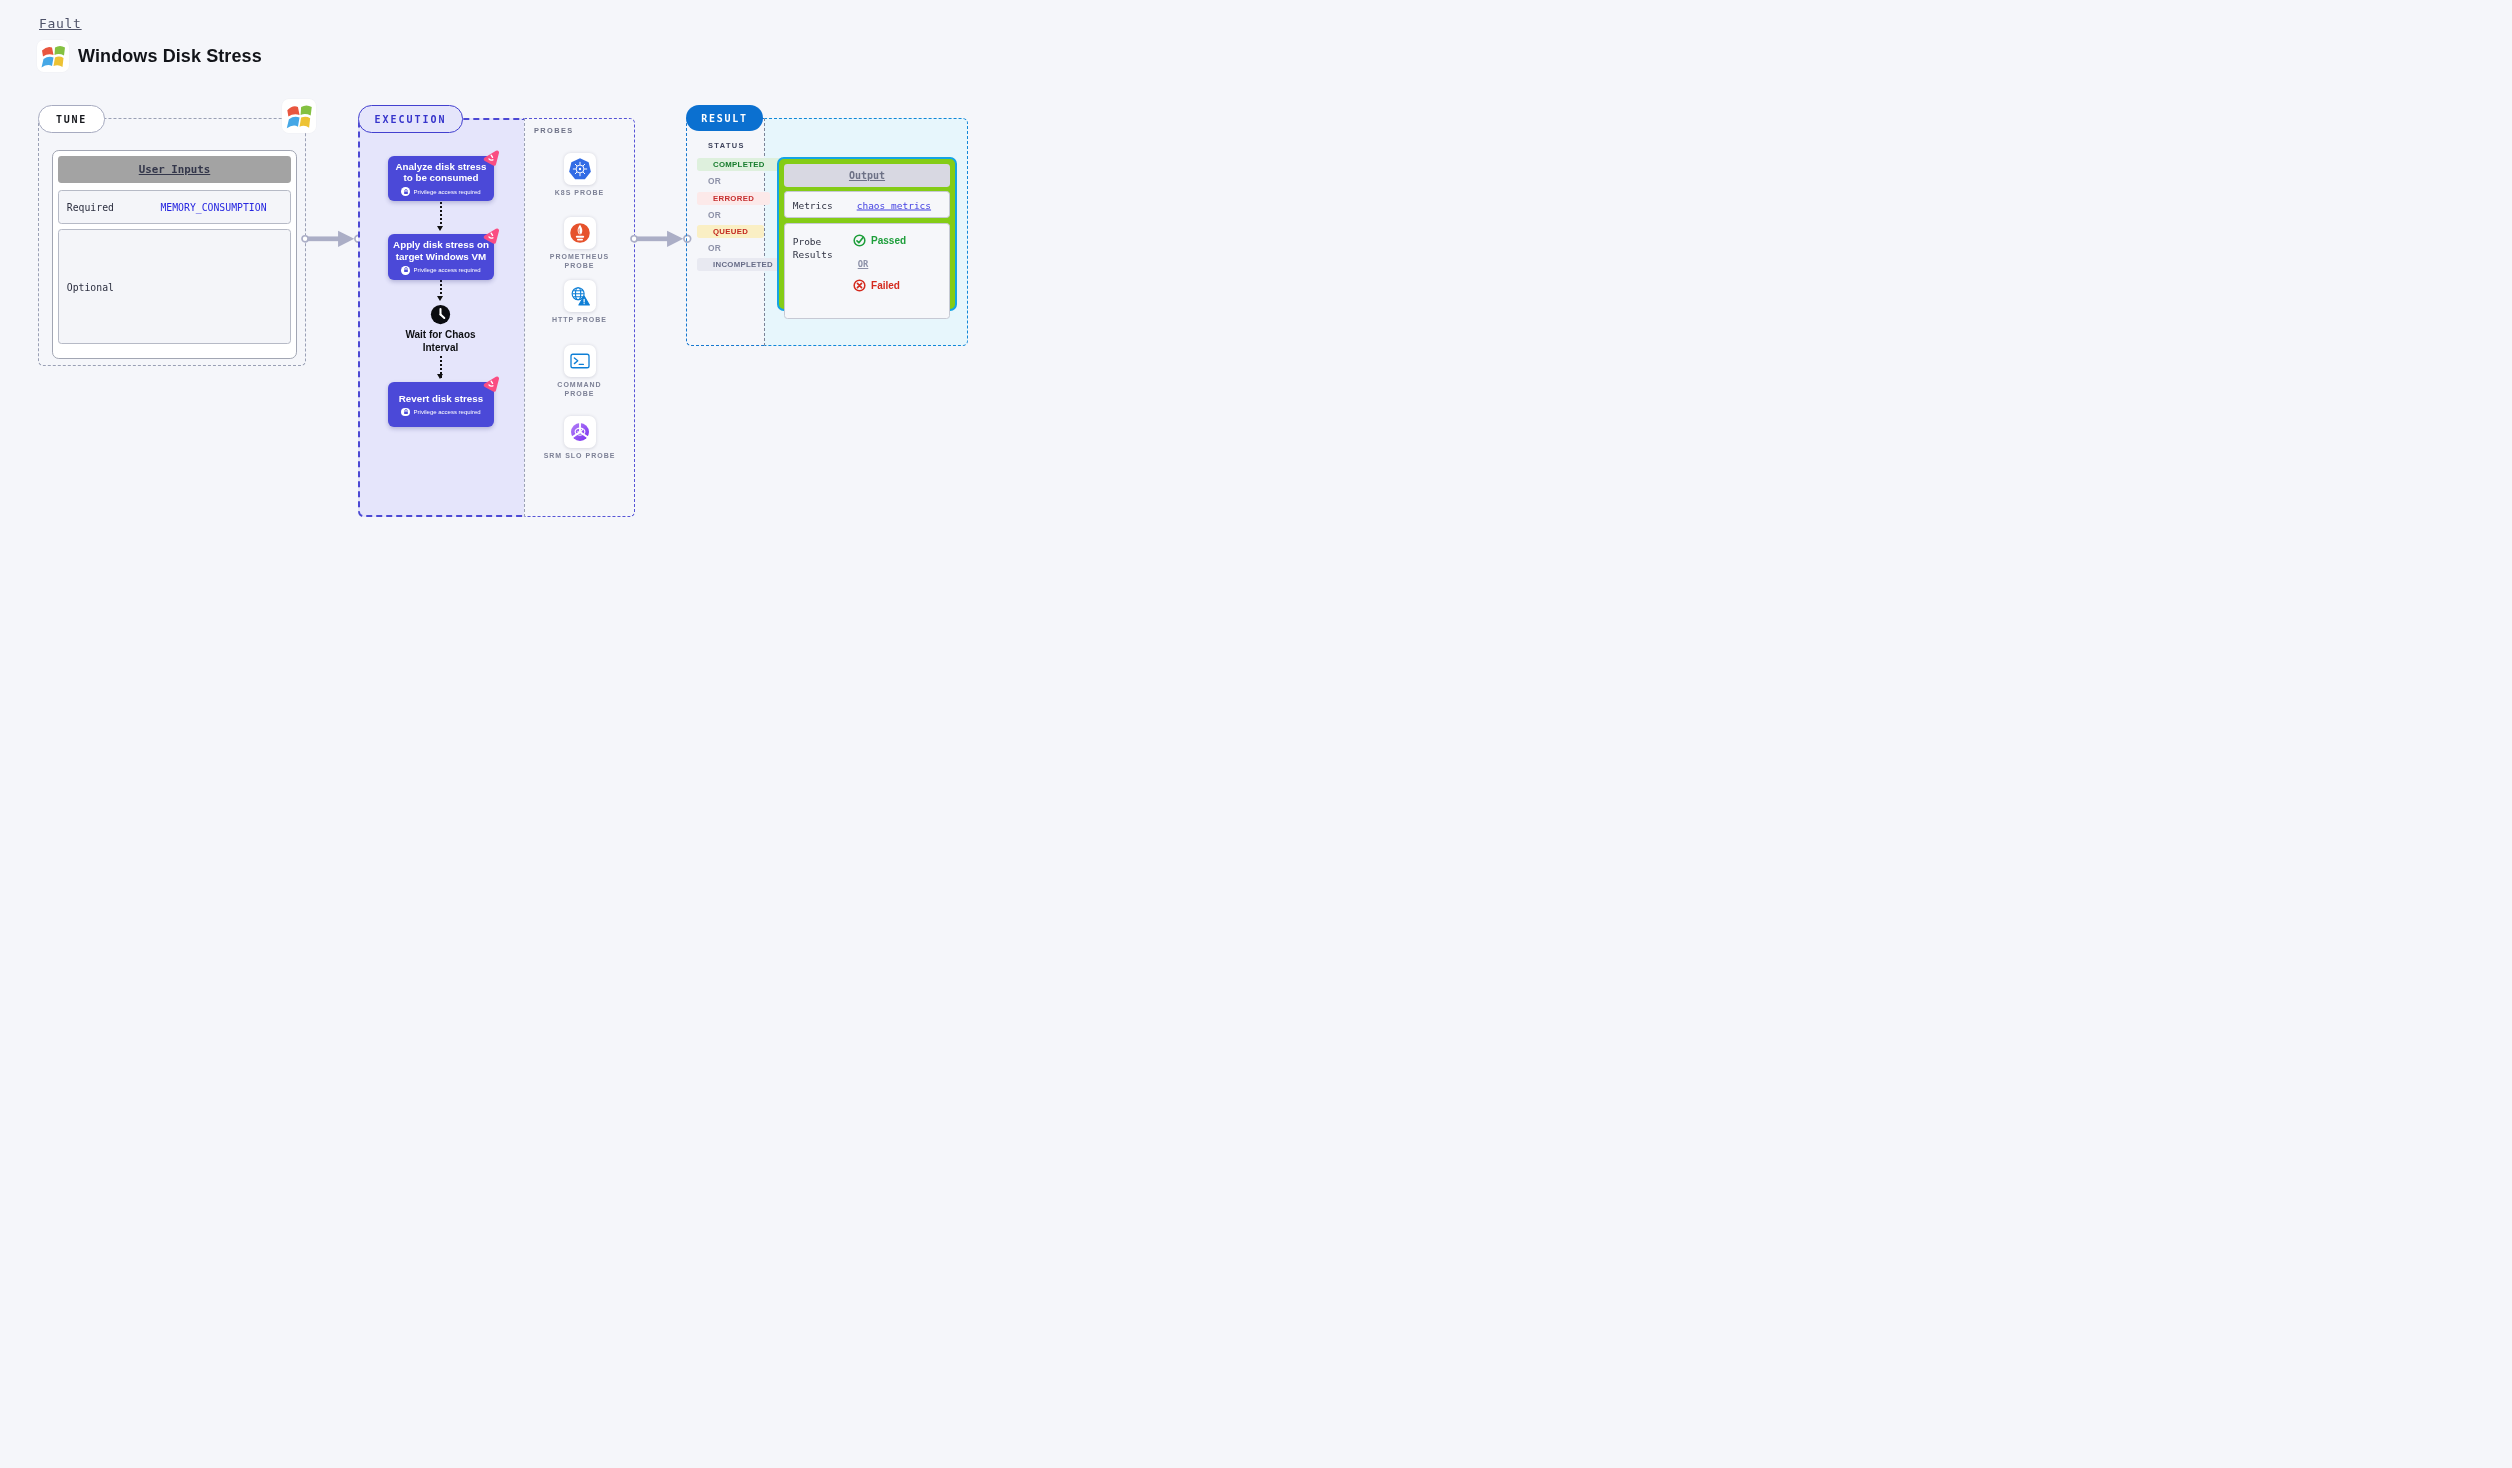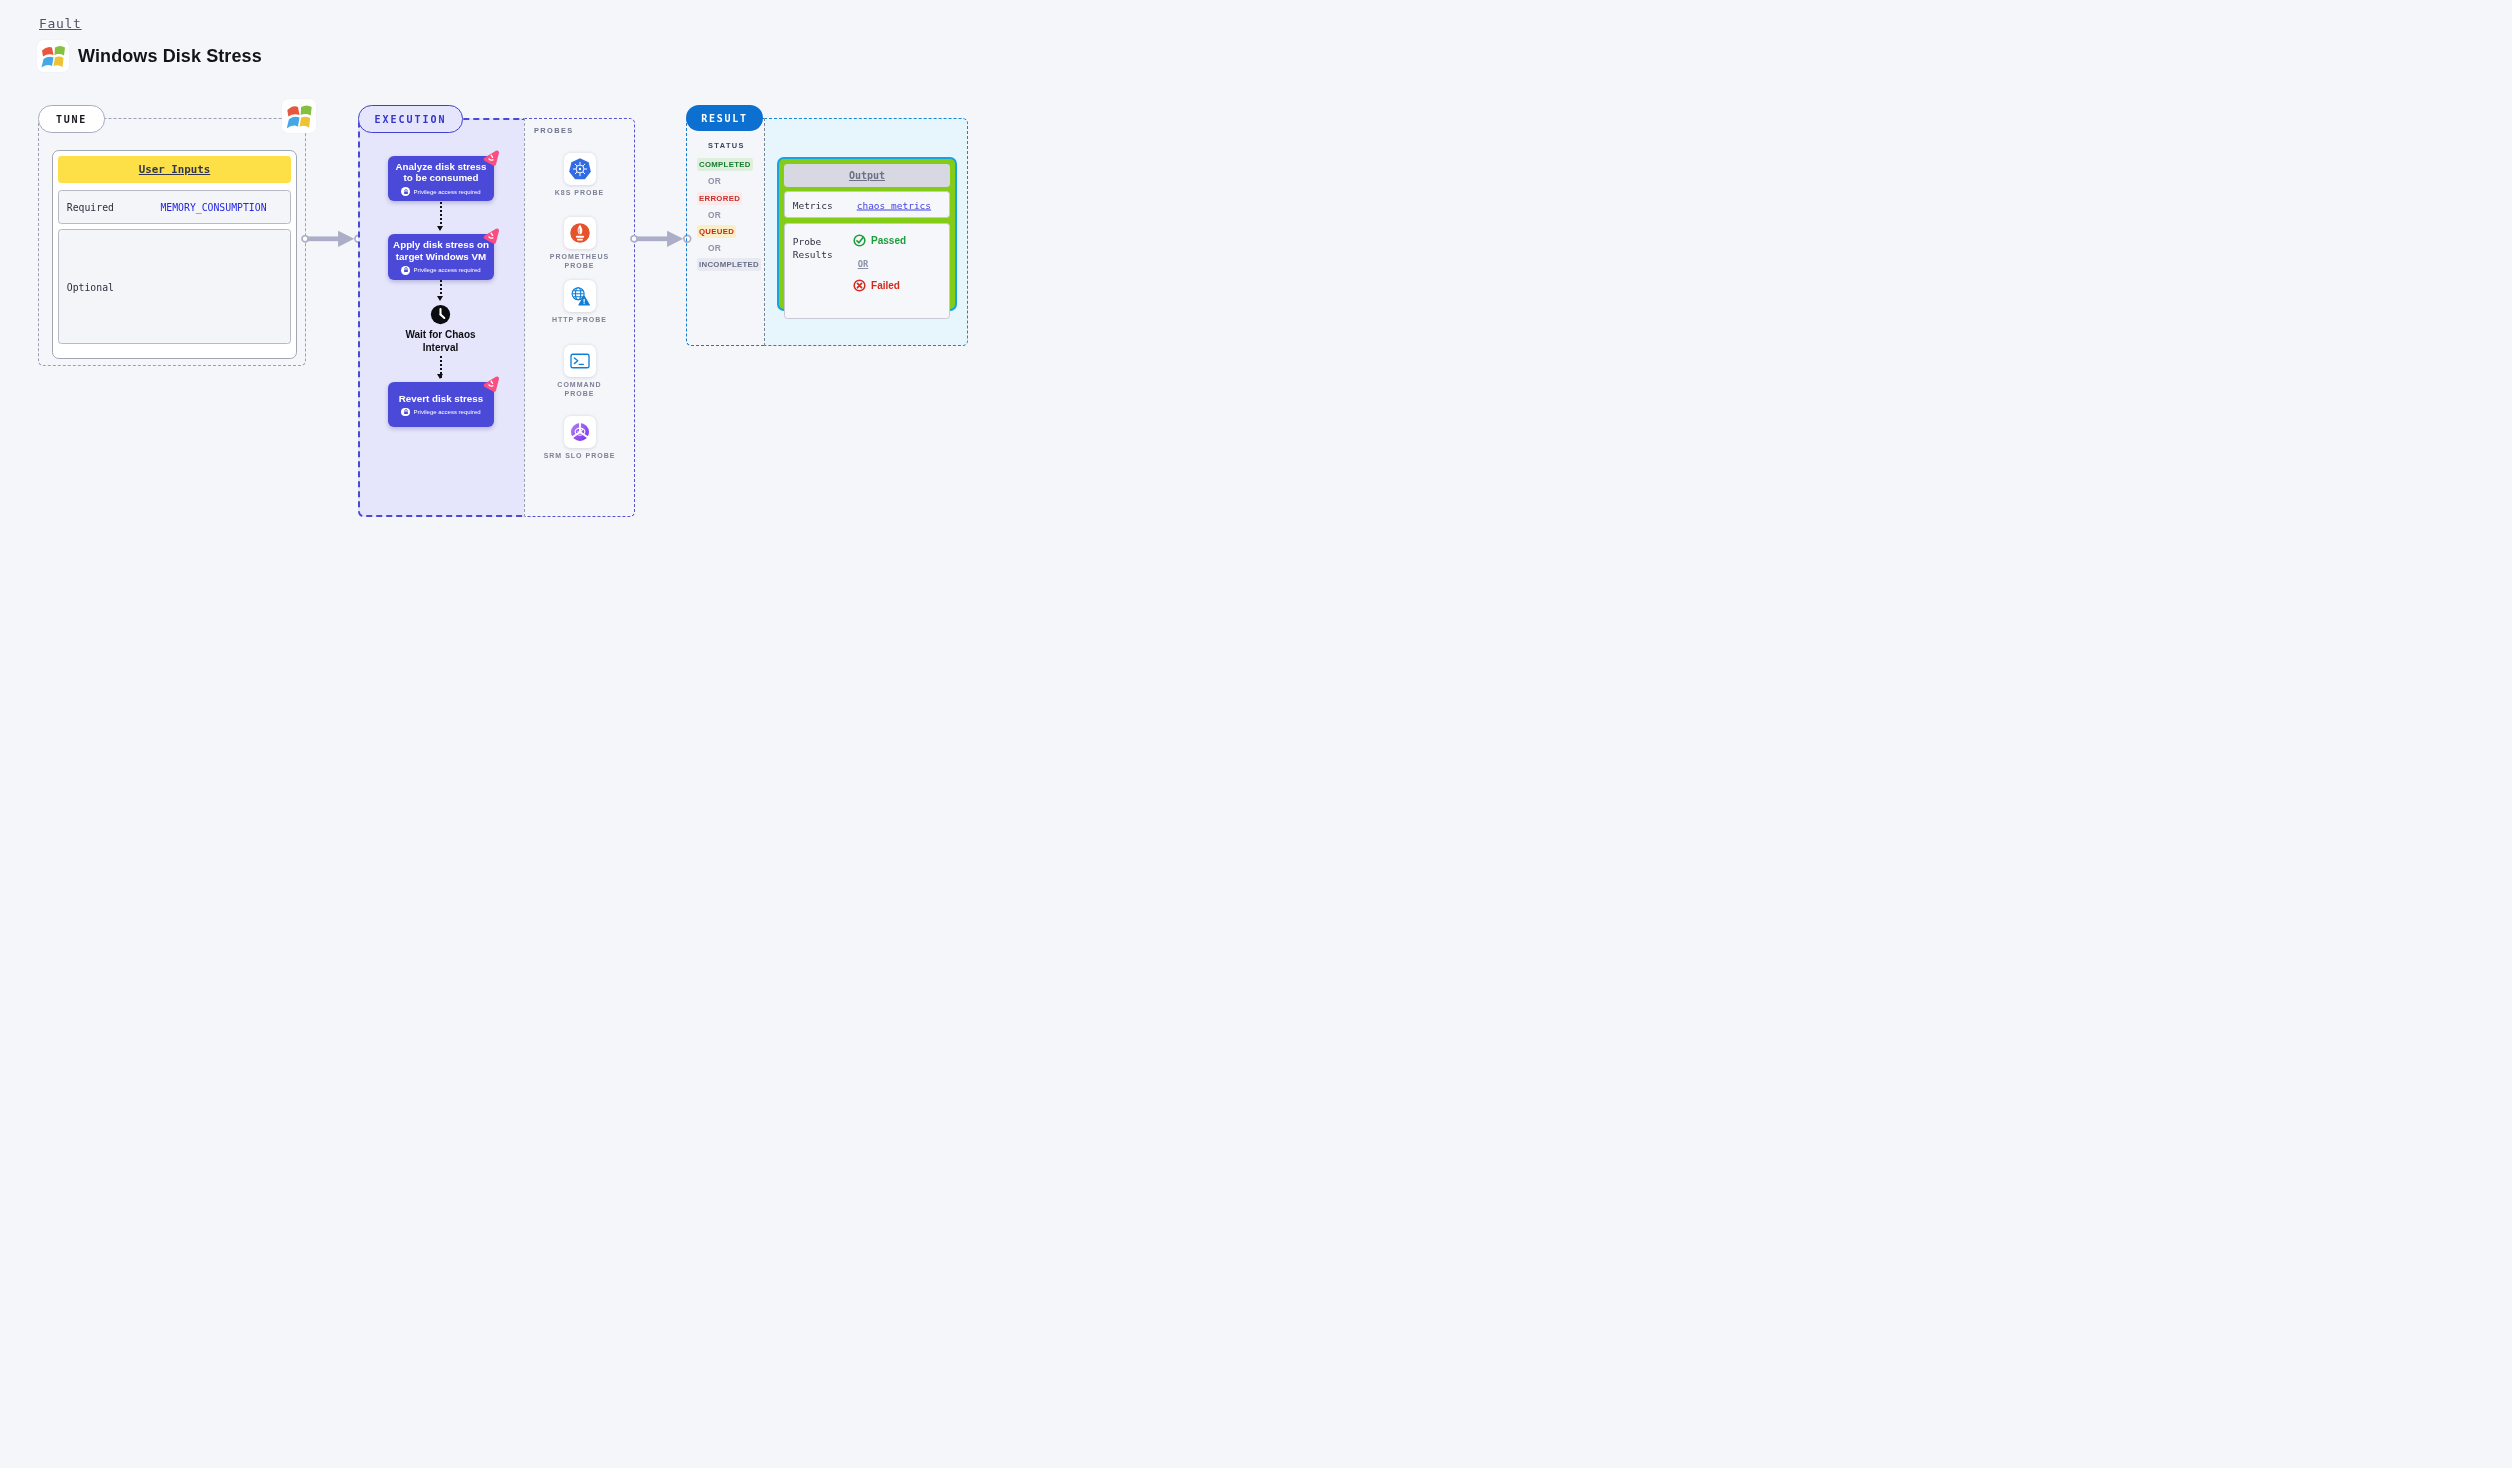--- a/index.html
+++ b/index.html
@@ -29,21 +29,21 @@
         font-family:"DejaVu Sans Mono","Liberation Mono",monospace;font-weight:bold;font-size:10px;
         letter-spacing:1.7px;border-radius:13.5px;z-index:6;}
   .pill-tune{left:38px;top:105px;width:65px;height:26px;background:#fff;border:1.7px solid #a7abc0;color:#15171c;}
   .pill-exec{left:358px;top:105px;width:103px;height:26px;background:var(--lavender);border:1.7px solid var(--indigo-border);color:#3634cb;letter-spacing:2px;}
   .pill-result{left:686px;top:105px;width:77px;height:26px;background:var(--blue);border:none;color:#fff;}
 
   
   .tune-box{left:38px;top:118px;width:266px;height:246px;border:1.4px dashed var(--grey-dash);border-radius:5.4px;}
   .tune-logo{left:282px;top:99px;width:34px;height:34px;z-index:7;}
   .ui-card{left:52px;top:150px;width:245px;height:209px;background:#fff;border:1.7px solid #a2a6b3;border-radius:6.8px;box-sizing:border-box;}
-  .ui-head{position:absolute;left:5.4px;top:4.7px;right:5.4px;height:27px;background:#fde047;border-radius:3.4px;
+  .ui-head{position:absolute;left:5.4px;top:4.7px;right:5.4px;height:27px;background:#a3a3a3;border-radius:3.4px;
            display:flex;align-items:center;justify-content:center;font-size:10.8px;font-weight:bold;color:#33364a;}
   .ui-row{position:absolute;left:5.4px;right:5.4px;background:#f4f5f9;border:1px solid #b6bac6;border-radius:3.4px;box-sizing:border-box;}
   .ui-row-req{top:39px;height:34px;}
   .ui-row-opt{top:78px;height:115px;}
   .ui-label{position:absolute;left:7.4px;top:50%;transform:translateY(-50%);font-size:9.8px;color:#2c2f40;}
   .ui-value{font-size:9.8px;color:var(--link-indigo);}
   .req-value{position:absolute;left:101px;top:50%;transform:translateY(-50%);}
   .opt-values{position:absolute;left:101px;top:0;bottom:0;display:flex;flex-direction:column;justify-content:center;gap:6.8px;}
 
   
@@ -78,21 +78,21 @@
                letter-spacing:1px;color:var(--label-grey);line-height:8.8px;}
   .pi-1{top:153px;} .pi-2{top:217px;} .pi-3{top:280px;} .pi-4{top:345px;} .pi-5{top:416px;}
 
   
   .status-box{left:686px;top:118px;width:78px;height:228px;border:1.4px dashed var(--result-dash);
               border-right:none;border-radius:5.4px 0 0 5.4px;box-sizing:border-box;}
   .cyan-box{left:764px;top:118px;width:204px;height:228px;background:var(--cyan-bg);
             border:1.7px dashed var(--cyan-dash);border-left:1.4px dashed var(--sep-grey);
             border-radius:0 5.4px 5.4px 0;box-sizing:border-box;}
   .status-title{left:708px;top:141px;font-size:7.4px;font-weight:bold;letter-spacing:1.4px;color:var(--slate);}
-  .badge{position:absolute;left:697px;height:13px;line-height:13px;padding:0 2px;border-radius:2.7px;
+  .badge{position:absolute;left:697px;height:13px;line-height:13px;padding:0 16px;border-radius:2.7px;
          font-size:7.8px;font-weight:bold;letter-spacing:0.3px;}
   .or{position:absolute;left:708px;font-size:8.4px;font-weight:bold;color:var(--muted);letter-spacing:0.3px;}
   .b-completed{top:158px;background:var(--green-bg);color:var(--green-dark);}
   .b-errored{top:192px;background:var(--red-bg);color:var(--red-text);}
   .b-queued{top:225px;background:var(--yellow-bg);color:var(--queued-text);}
   .b-incompleted{top:258px;background:#e8e9f1;color:#676c87;}
   .or1{top:176px;} .or2{top:210px;} .or3{top:243px;}
 
   .out-card{left:777px;top:157px;width:180px;height:154px;background:#84cc16;border:2px solid var(--cyan-border);
             border-radius:6.8px;box-sizing:border-box;}

